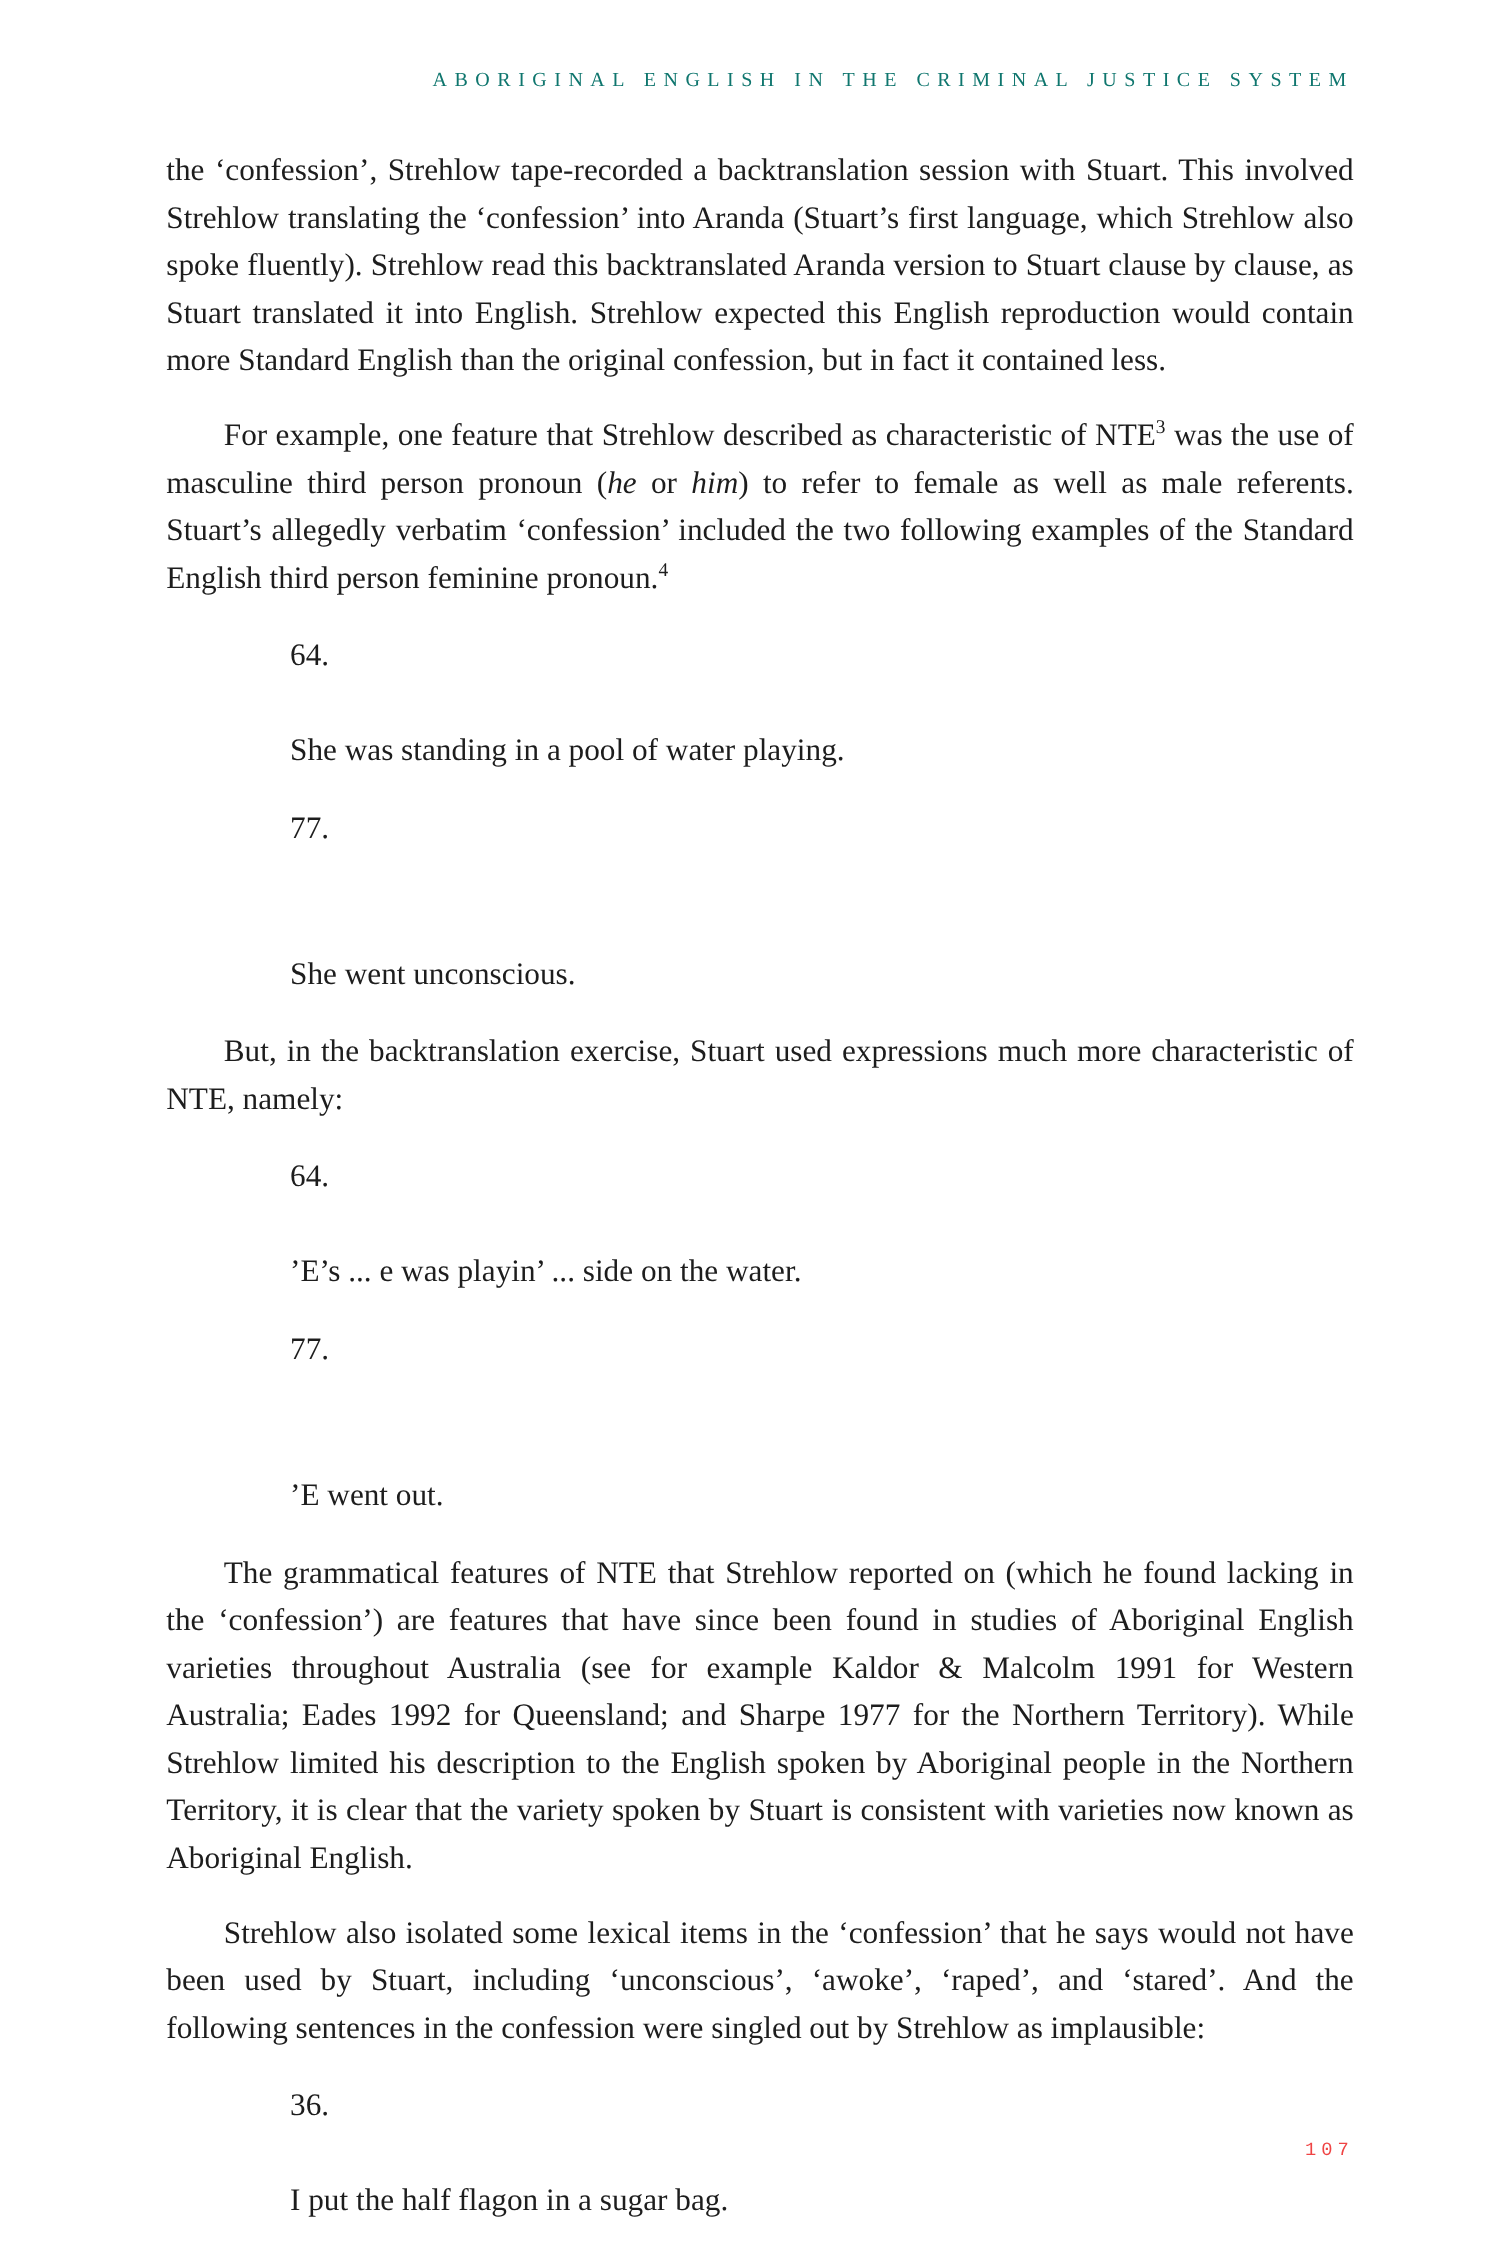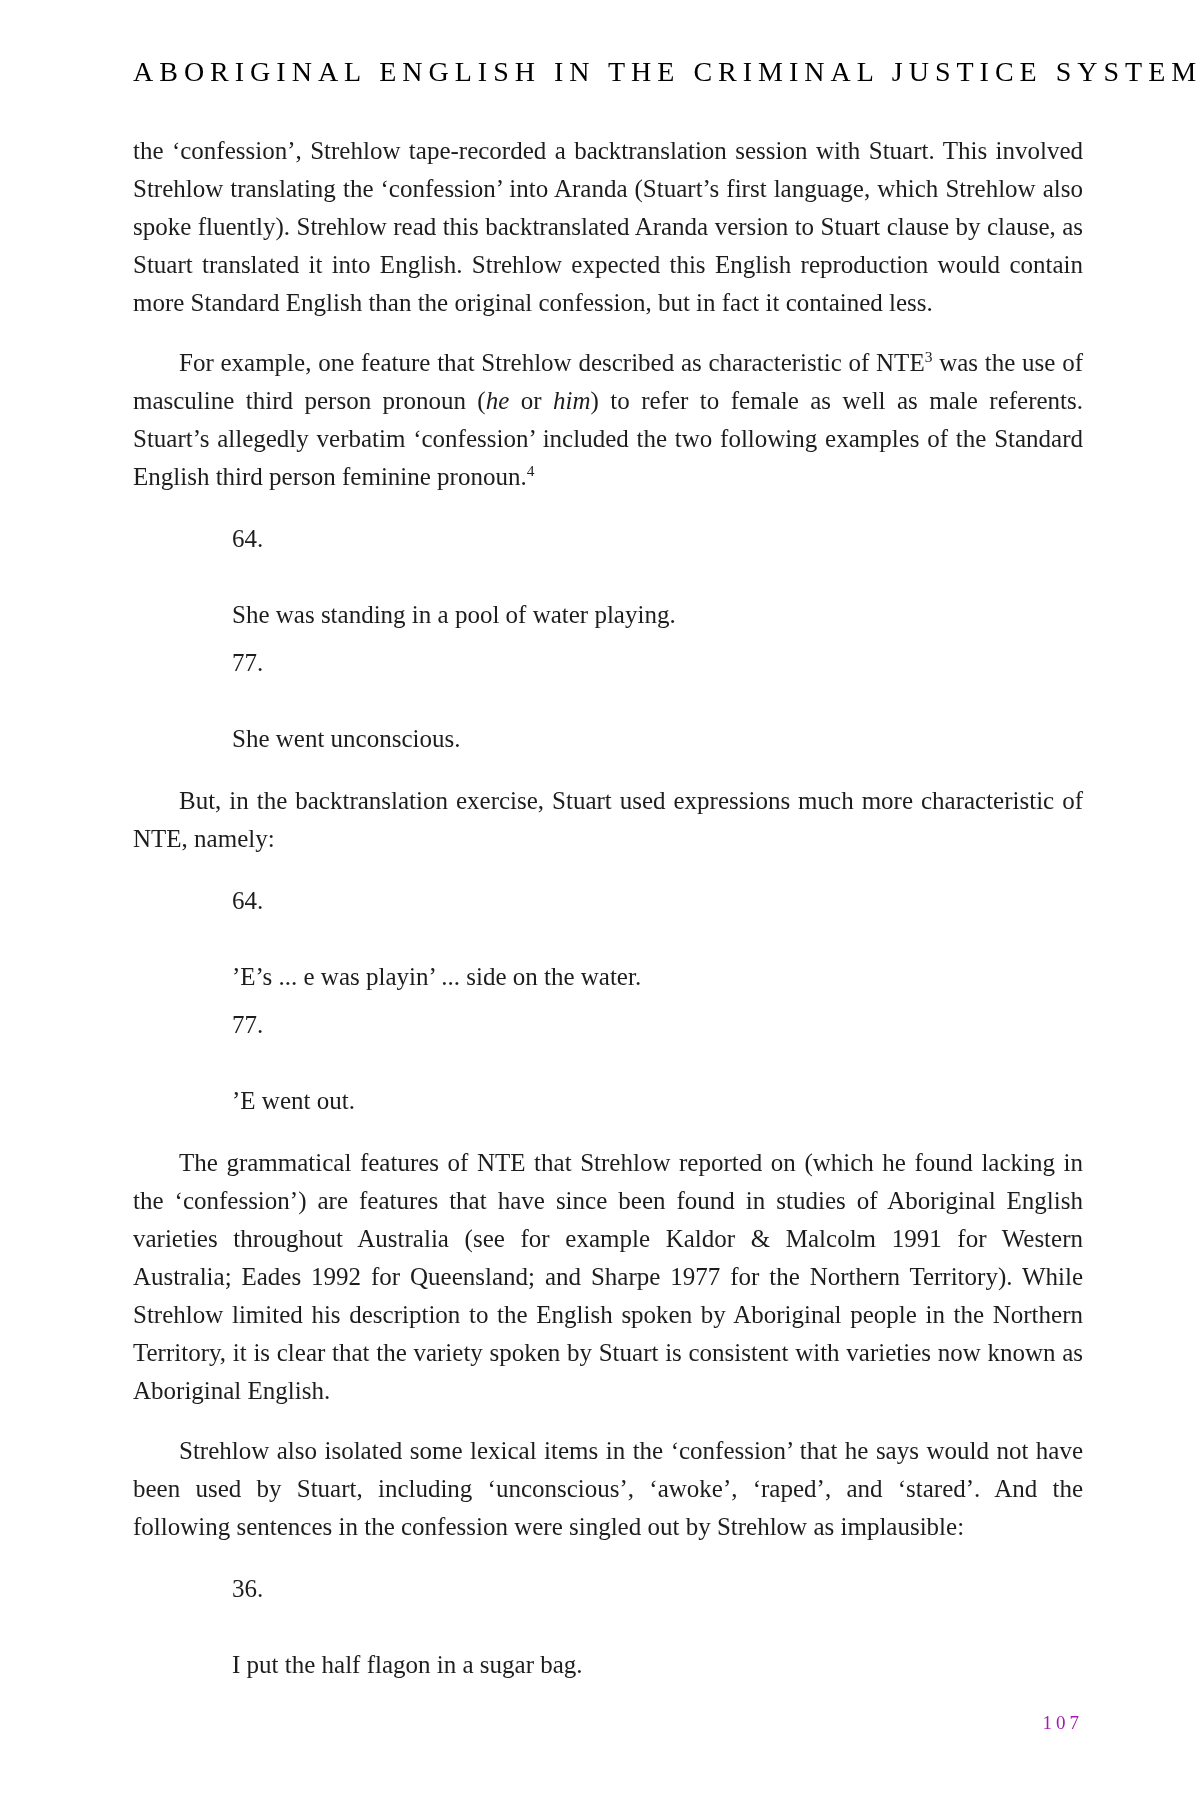--- a/index.html
+++ b/index.html
@@ -12,25 +12,25 @@
     font-family: "Liberation Serif", serif;
     color: #1d1d1d;
   }
   .page {
     position: absolute;
     top: 0; left: 0;
     width: 1200px;
     height: 1801px;
   }
   .running-header {
-    margin: 56px 79px 0 133px;
+    margin: 56px 117px 0 133px;
     text-align: right;
-    font-size: 28px;
+    font-size: 16px;
     letter-spacing: 6px;
-    color: #000000;
+    color: #0f766e;
     white-space: nowrap;
   }
   .page-body {
     width: 950px;
     margin: 44px 0 0 133px;
     font-size: 25px;
     line-height: 38px;
   }
   .page-body p {
     margin: 0;
@@ -45,33 +45,34 @@
   }
   .example-list {
     margin: 24px 0;
     padding-left: 99px;
   }
   .example-item {
     display: flex;
     align-items: flex-start;
     flex-direction: column;
   }
-  .example-item + .example-item { margin-top: 10px; }
+  .example-item + .example-item { margin-top: 24px; gap: 41px; }
   .example-num {
     width: 76px;
     flex: 0 0 76px;
   }
   .example-text { flex: 1; }
   .page-number {
     position: absolute;
     top: 1712px;
     right: 117px;
-    font-size: 19px;
+    font-size: 15px;
     letter-spacing: 4px;
-    color: #a21caf;
+    color: #ef4444;
+    font-family: Liberation Mono, monospace;
   }
 </style>
 </head>
 <body>
 
 <div class="page">
   <div class="running-header">ABORIGINAL ENGLISH IN THE CRIMINAL JUSTICE SYSTEM</div>
 
   <div class="page-body">
       <p><span>the ‘confession’, Strehlow tape-recorded a backtranslation session with Stuart. This involved Strehlow translating the ‘confession’ into Aranda (Stuart’s first language, which Strehlow also spoke fluently). Strehlow read this backtranslated Aranda version to Stuart clause by clause, as Stuart translated it into English. Strehlow expected this English reproduction would contain more Standard English than the original confession, but in fact it contained less.</span></p>

